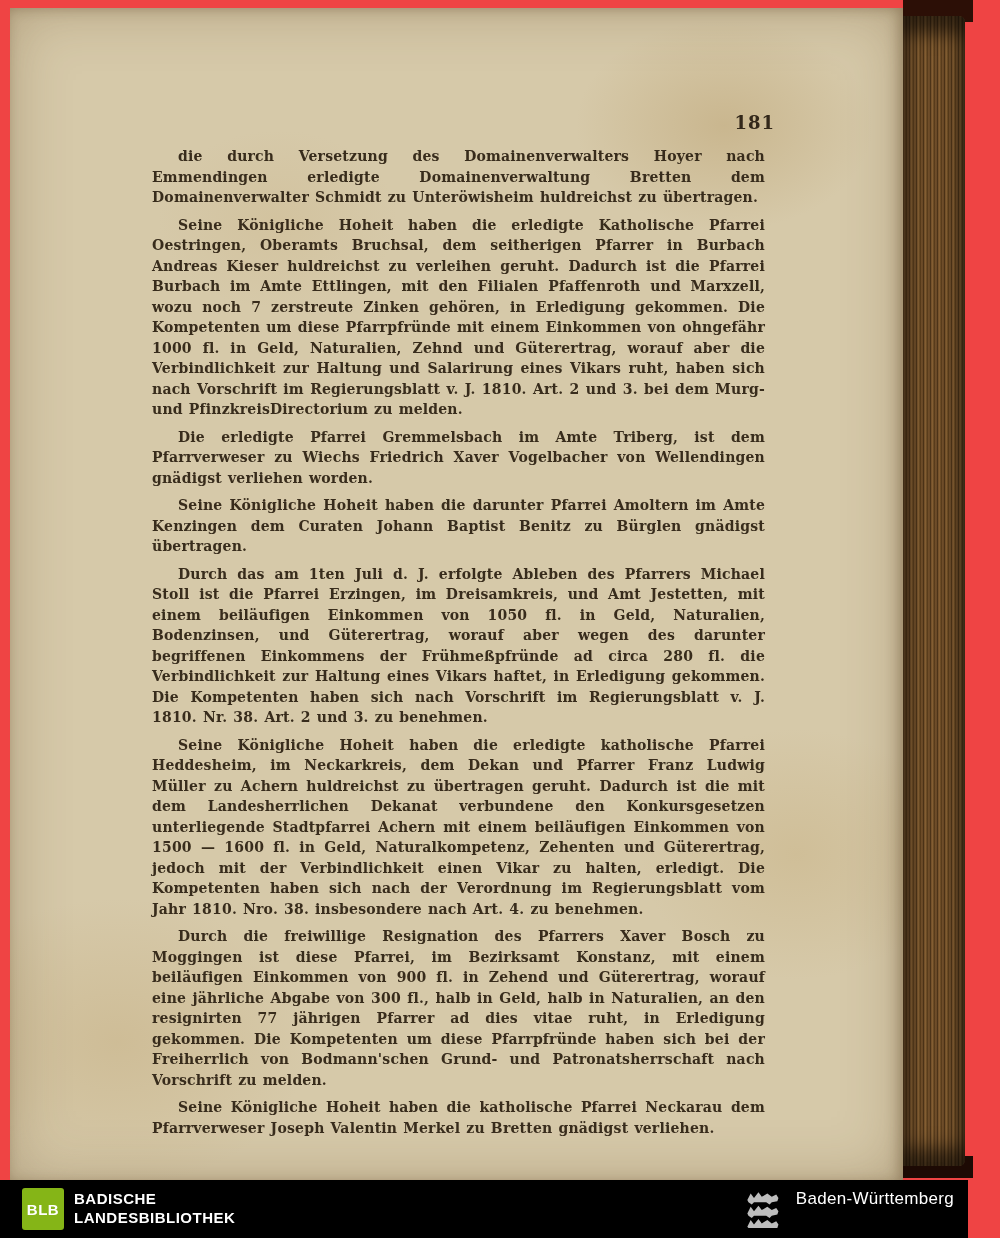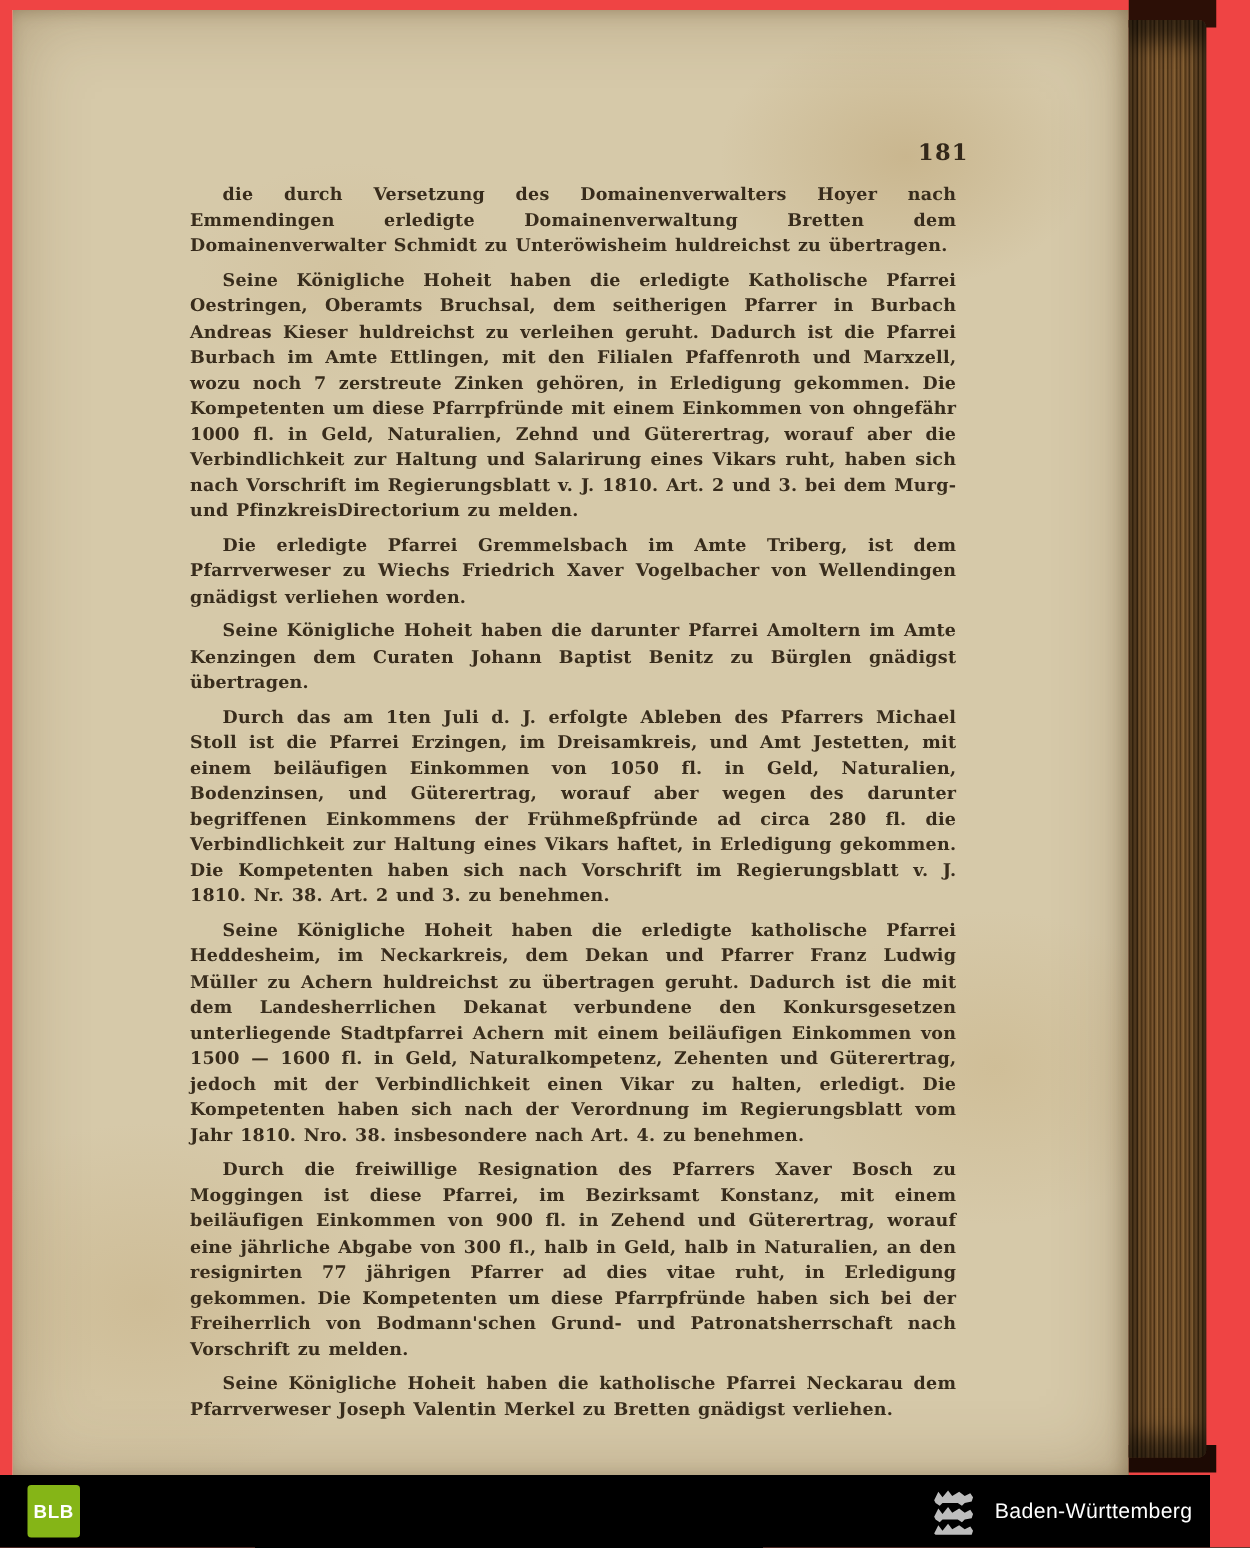--- a/index.html
+++ b/index.html
@@ -62,21 +62,21 @@
     font-family:"Liberation Sans", sans-serif;
     padding-left:12px;
   }
   .footer-left { display:flex; align-items:center; gap:10px; padding-left:10px; }
   .blb-logo {
     width:42px; height:42px; background:#85b517; border-radius:3px;
     display:flex; align-items:center; justify-content:center; cursor:pointer;
   }
   .blb-logo span { color:#fff; font-weight:700; font-size:15px; letter-spacing:.5px; }
   .library-name { display:flex; flex-direction:column; color:#fff; font-weight:700; font-size:15px; line-height:1.25; letter-spacing:.5px; }
-  .footer-right { display:flex; align-items:center; gap:12px; padding-right:14px; }
+  .footer-right { display:flex; gap:12px; padding-right:14px; }
   .coat { width:40px; height:40px; }
   .region-label { color:#fff; font-size:17px; letter-spacing:.3px; }
 </style>
 </head>
 <body>
 
 <div class="viewer">
 
   <div class="paper">
     <div class="page-number">181</div>
@@ -94,20 +94,24 @@
 
   <div class="cover-cap"></div>
   <div class="cover-cap-bottom"></div>
   <div class="page-edges"></div>
 
   <div class="footer">
     <div class="footer-left">
       <div class="blb-logo">
         <span>BLB</span>
       </div>
+      <div class="library-name">
+        <span>BADISCHE</span>
+        <span>LANDESBIBLIOTHEK</span>
+      </div>
     </div>
     <div class="footer-right">
       <svg class="coat" viewBox="0 0 36 36" aria-hidden="true">
         <g fill="#bdbdbd">
           <path d="M3 10 L6 4 L9 8 L13 3 L16 7 L21 4 L25 7 L29 5 L31 8 L30 11 L25 12 L23 14 L20 12 L9 12 L7 14 L4 12 Z"></path>
           <path d="M3 22 L6 16 L9 20 L13 15 L16 19 L21 16 L25 19 L29 17 L31 20 L30 23 L25 24 L23 26 L20 24 L9 24 L7 26 L4 24 Z"></path>
           <path d="M3 34 L6 28 L9 32 L13 27 L16 31 L21 28 L25 31 L29 29 L31 32 L30 35 L25 35 L23 35 L20 35 L9 35 L7 35 L4 35 Z"></path>
         </g>
       </svg>
       <span class="region-label">Baden-Württemberg</span>

